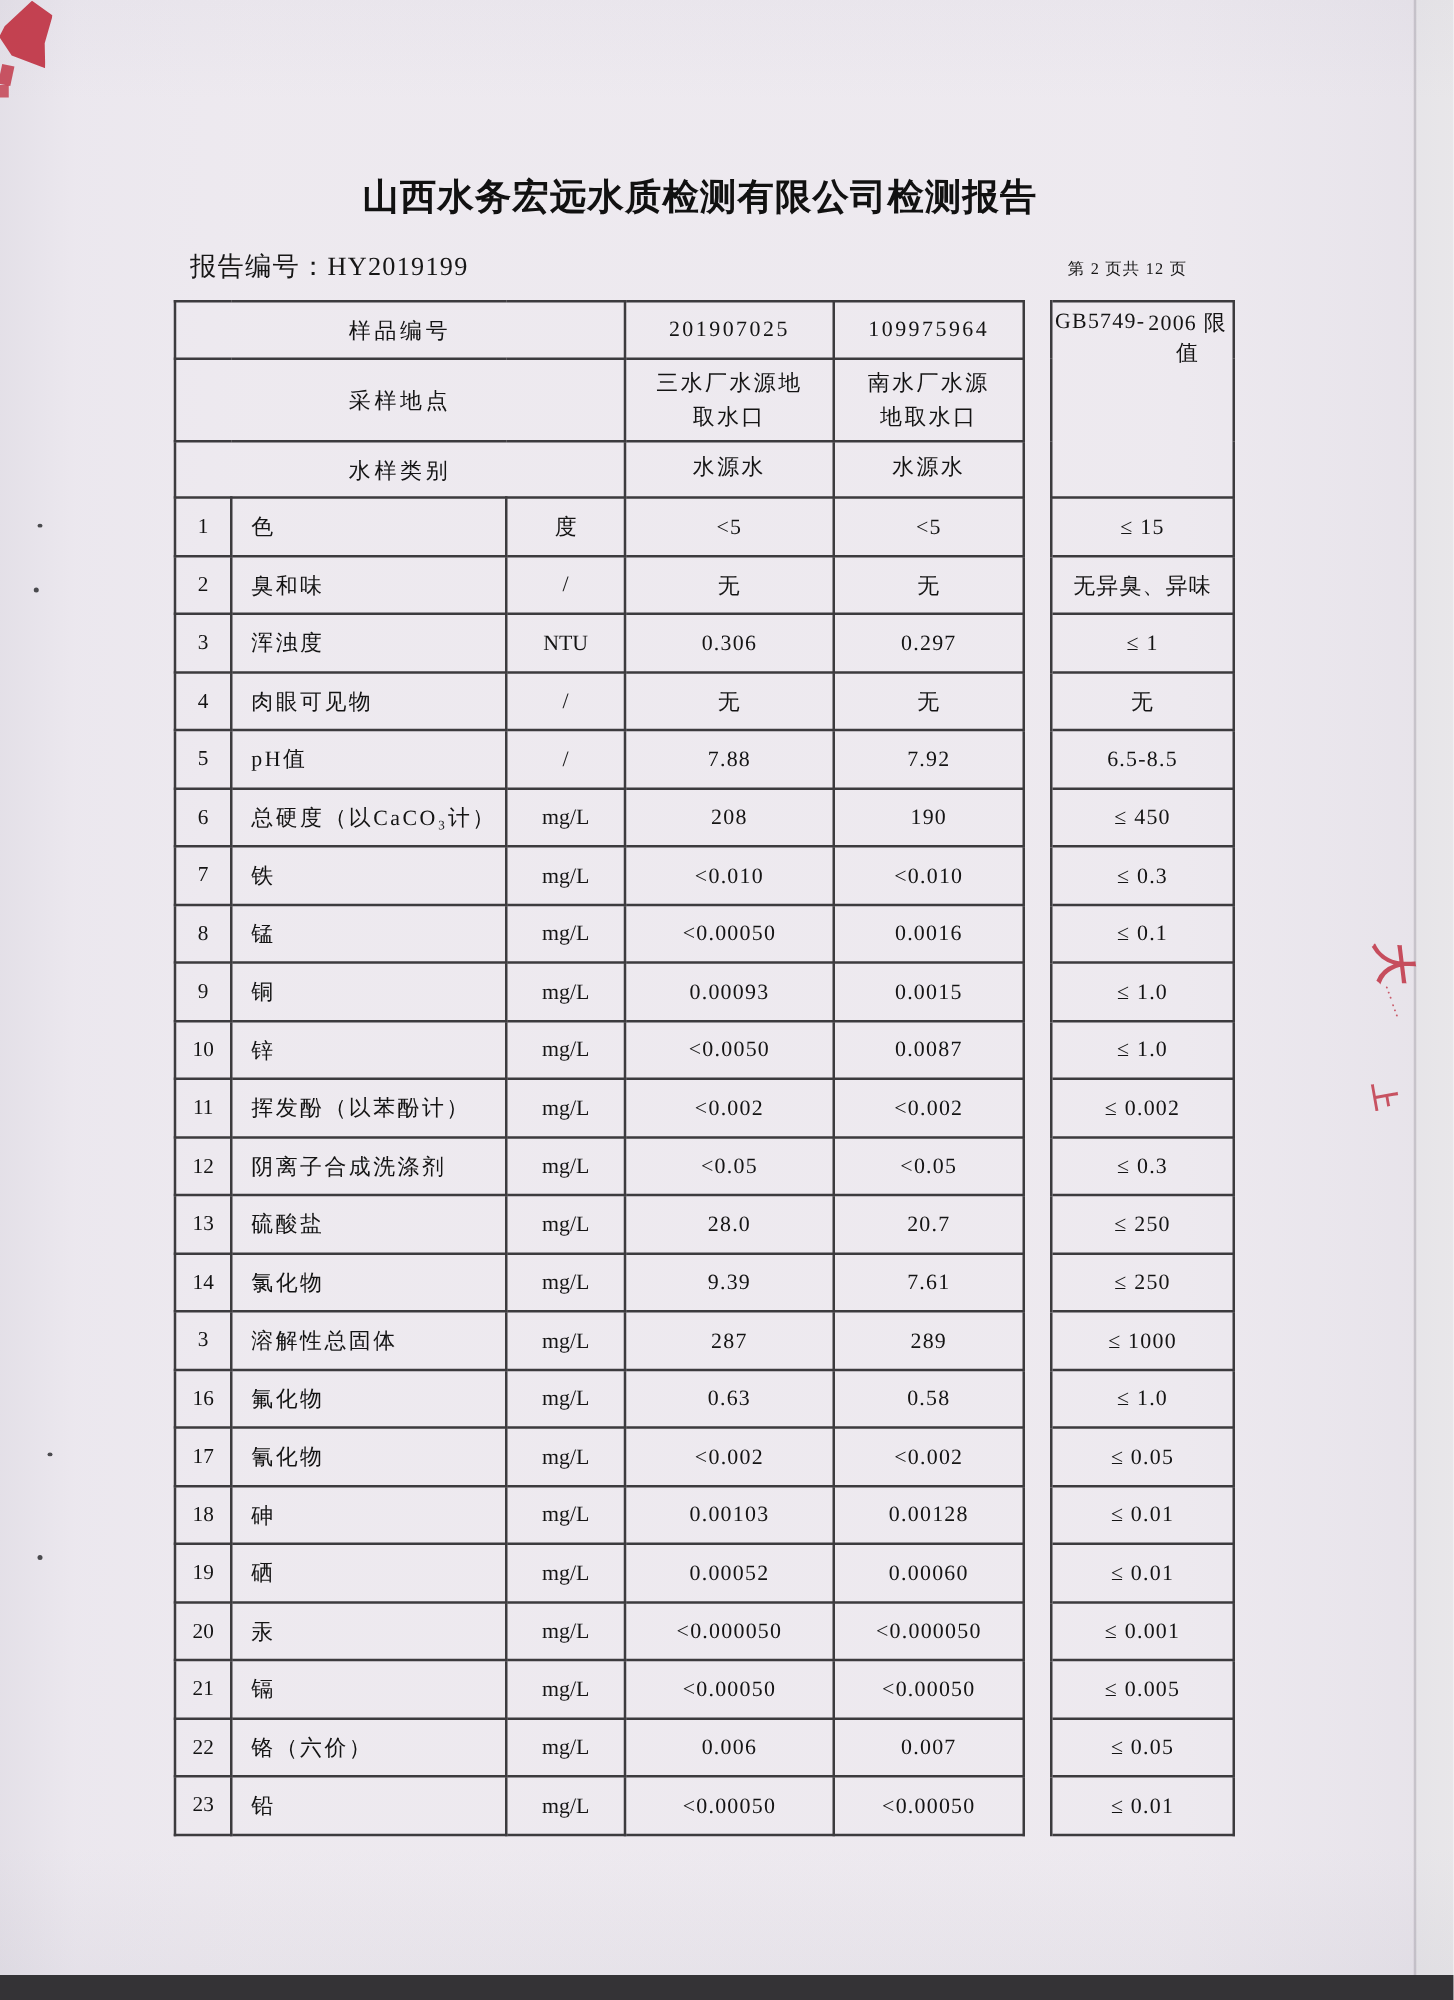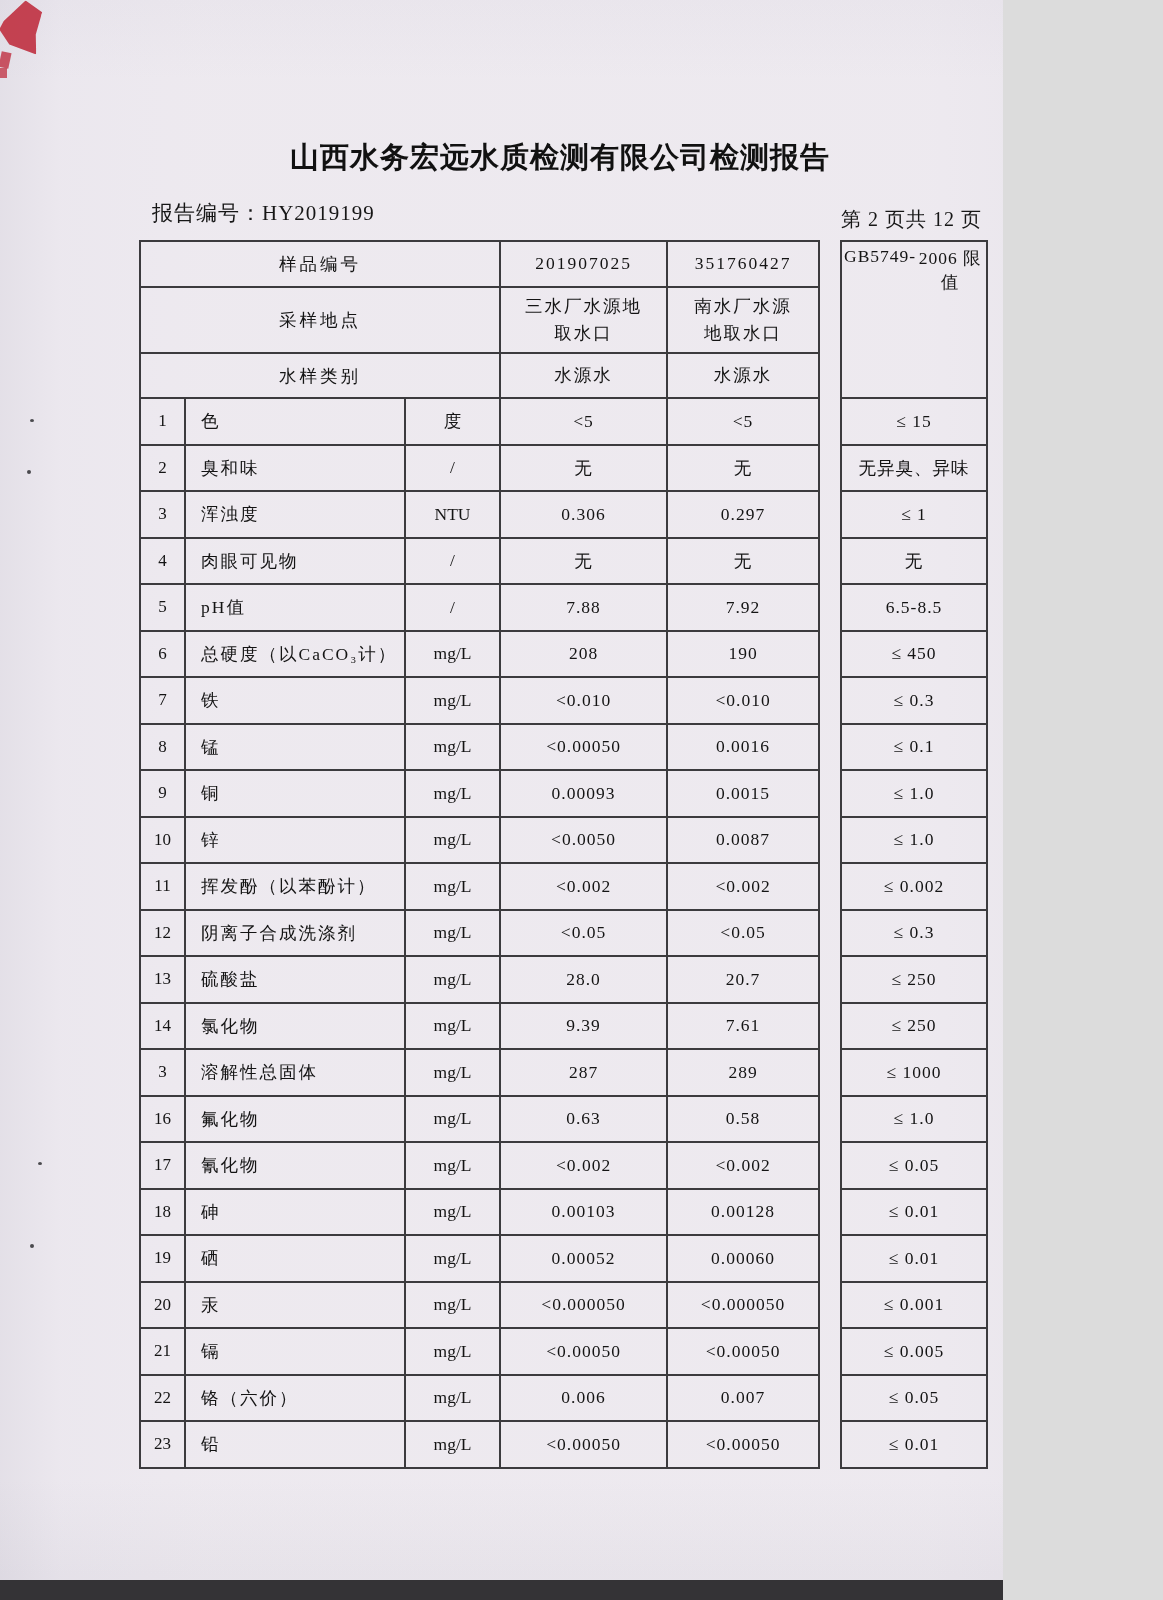--- a/index.html
+++ b/index.html
@@ -2,21 +2,21 @@
 <html lang="zh"><head>
 <meta charset="utf-8">
 <style>
   html,body{margin:0;padding:0;}
   body{
     font-family:"Liberation Serif","DejaVu Serif",serif;
     background:#dcdcdc;
   }
   .canvas{
     position:relative;
-    width:1003px;height:1600px;
+    width:1163px;height:1600px;
     overflow:hidden;
     background:#ffffff;
   }
   
   .paper{
     position:absolute;inset:0;
     background:
       linear-gradient(90deg, #eceaef 0px, #f4f2f6 60px, #f6f4f7 200px, #f6f4f7 930px, #f2f0f4 1070px, #f0eef2 1131px, #efeff0 1133px, #f1f1f1 100%),
       linear-gradient(180deg, #f2f0f4 0px, #f6f4f7 80px, #f6f4f7 1480px, #efedf1 1575px);
     background-blend-mode:multiply;
@@ -36,21 +36,21 @@
     text-align:center;
     font-size:29px;font-weight:bold;color:#111;
     letter-spacing:1px;
   }
   .report-line{
     position:absolute;top:199px;left:152px;
     font-size:21px;color:#161616;letter-spacing:1px;text-align:center;
   }
   .page-indicator{
     position:absolute;top:206px;left:822px;width:160px;
-    font-size:20px;color:#161616;text-align:right;letter-spacing:1px;
+    font-size:13px;color:#161616;text-align:center;letter-spacing:1px;
   }
 
   table.report{
     position:absolute;left:139px;top:240px;
     border-collapse:collapse;table-layout:fixed;
     width:847px;
     font-size:17.5px;color:#141414;
   }
   table.report td{
     border:2px solid #3c3b3e;
@@ -69,21 +69,21 @@
   }
   tbody td.num{font-size:17px;letter-spacing:0;}
   tbody td.pname{
     text-align:left;padding-left:15px;letter-spacing:2px;
   }
   tbody td.val{letter-spacing:1px;}
   tbody td.limit{letter-spacing:1px;}
   tbody tr{height:46.5px;}
   tr.h1{height:46px;}
   tr.h2{height:66px;}
-  tr.h3{height:45px;}
+  tr.h3{height:45px;font-family:Liberation Mono, monospace;}
 
   
   .stamp{position:absolute;color:#c2394a;}
   .stamp-char-a{
     top:748px;left:1098px;font-size:34px;font-weight:bold;
     transform:rotate(83deg) skewX(-8deg);opacity:.88;
   }
   .stamp-dots{
     top:793px;left:1102px;font-size:13px;letter-spacing:2px;
     transform:rotate(70deg);opacity:.8;
@@ -133,21 +133,21 @@
         <col style="width:95px">
       <col style="width:167px">
         <col style="width:152px">
         <col style="width:22px">
         <col style="width:146px">
     </colgroup>
     <thead>
       <tr class="h1">
         <td colspan="3" class="hlabel">样品编号</td>
         <td class="hval">201907025</td>
-        <td class="hval">351760427</td>
+        <td class="hval">109975964</td>
         <td class="gap"></td>
         <td rowspan="3" class="limit-head">
           <div class="limit-head-inner">
             <span>GB5749-</span>
             <span>2006 限值</span>
           </div>
         </td>
       </tr>
       <tr class="h2">
         <td colspan="3" class="hlabel">采样地点</td>

